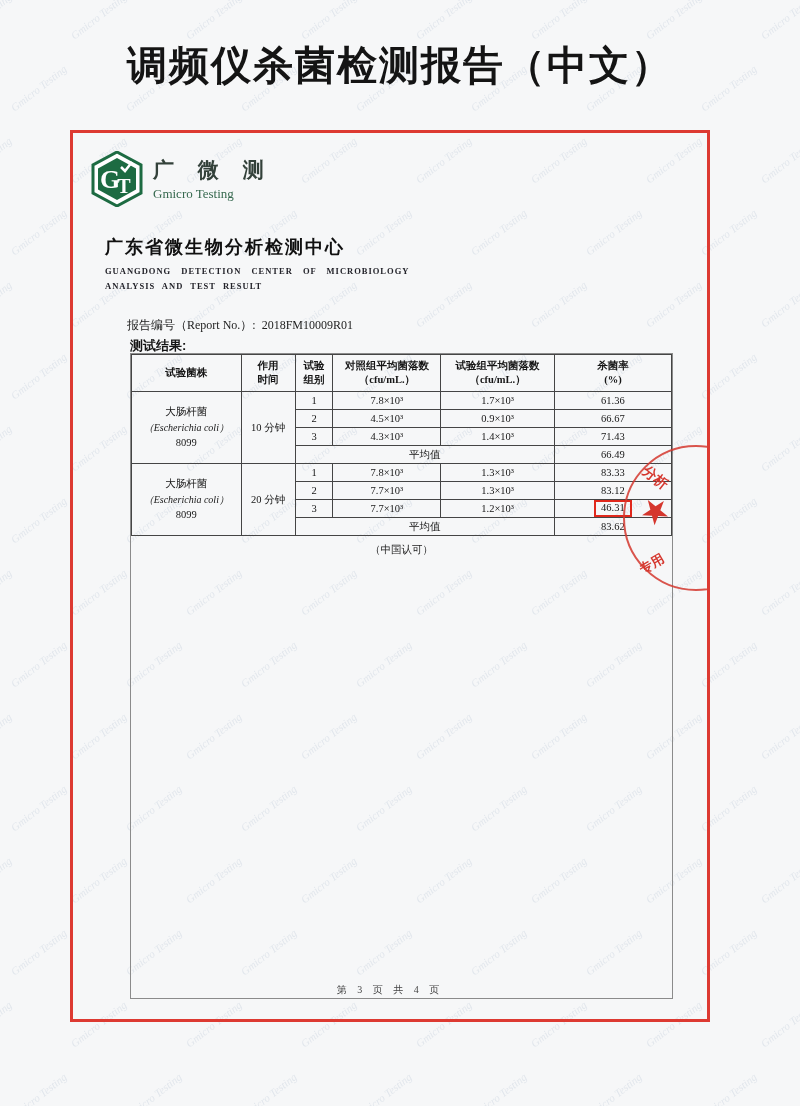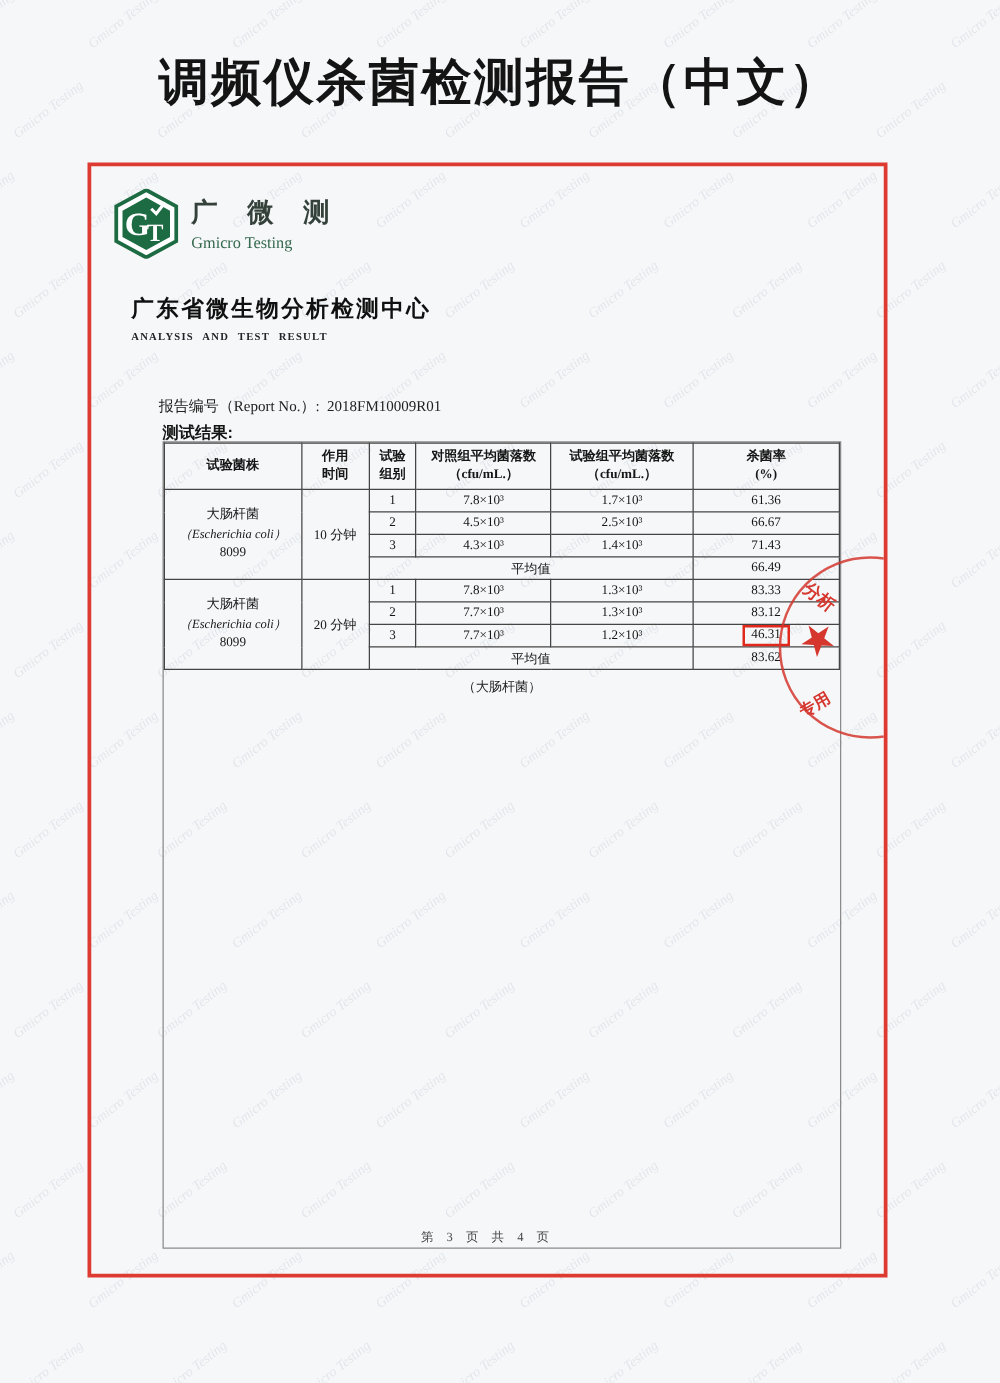--- a/index.html
+++ b/index.html
@@ -228,20 +228,21 @@
       <div class="gm-names">
         <span class="gm-cn">广 微 测</span>
         <span class="gm-en">Gmicro Testing</span>
       </div>
     </div>
 
   </div>
 
   <div class="center-head">
     <div class="ch-cn">广东省微生物分析检测中心</div>
+    <div class="ch-en">GUANGDONG  DETECTION  CENTER  OF  MICROBIOLOGY</div>
     <div class="ch-result-en">ANALYSIS AND TEST RESULT</div>
   </div>
 
   <div class="report-no">
     <span>报告编号（Report No.）:</span><b>2018FM10009R01</b>
   </div>
 
   <div class="results-label">测试结果:</div>
 
   <div class="content-box">
@@ -277,21 +278,21 @@
         </td>
         <td rowspan="4">10 分钟</td>
         <td>1</td>
         <td>7.8×10³</td>
         <td>1.7×10³</td>
         <td>61.36</td>
       </tr>
       <tr>
         <td>2</td>
         <td>4.5×10³</td>
-        <td>2.5×10³</td>
+        <td>0.9×10³</td>
         <td>66.67</td>
       </tr>
       <tr>
         <td>3</td>
         <td>4.3×10³</td>
         <td>1.4×10³</td>
         <td>71.43</td>
       </tr>
       <tr>
         <td colspan="3">平均值</td>
@@ -324,21 +325,21 @@
           <span class="red-box">46.31</span>
         </td>
       </tr>
       <tr>
         <td colspan="3">平均值</td>
         <td>83.62</td>
       </tr>
     </tbody>
       </table>
 
-    <div class="blank-note">（大肠杆菌）</div>
+    <div class="blank-note">（中国认可）</div>
   </div>
 
   <div class="stamp">
     <span class="stamp-top">分析</span>
     <span class="stamp-star">★</span>
     <span class="stamp-bottom">专用</span>
   </div>
 
   <div class="page-footer">第 3 页 共 4 页</div>
 </div>

